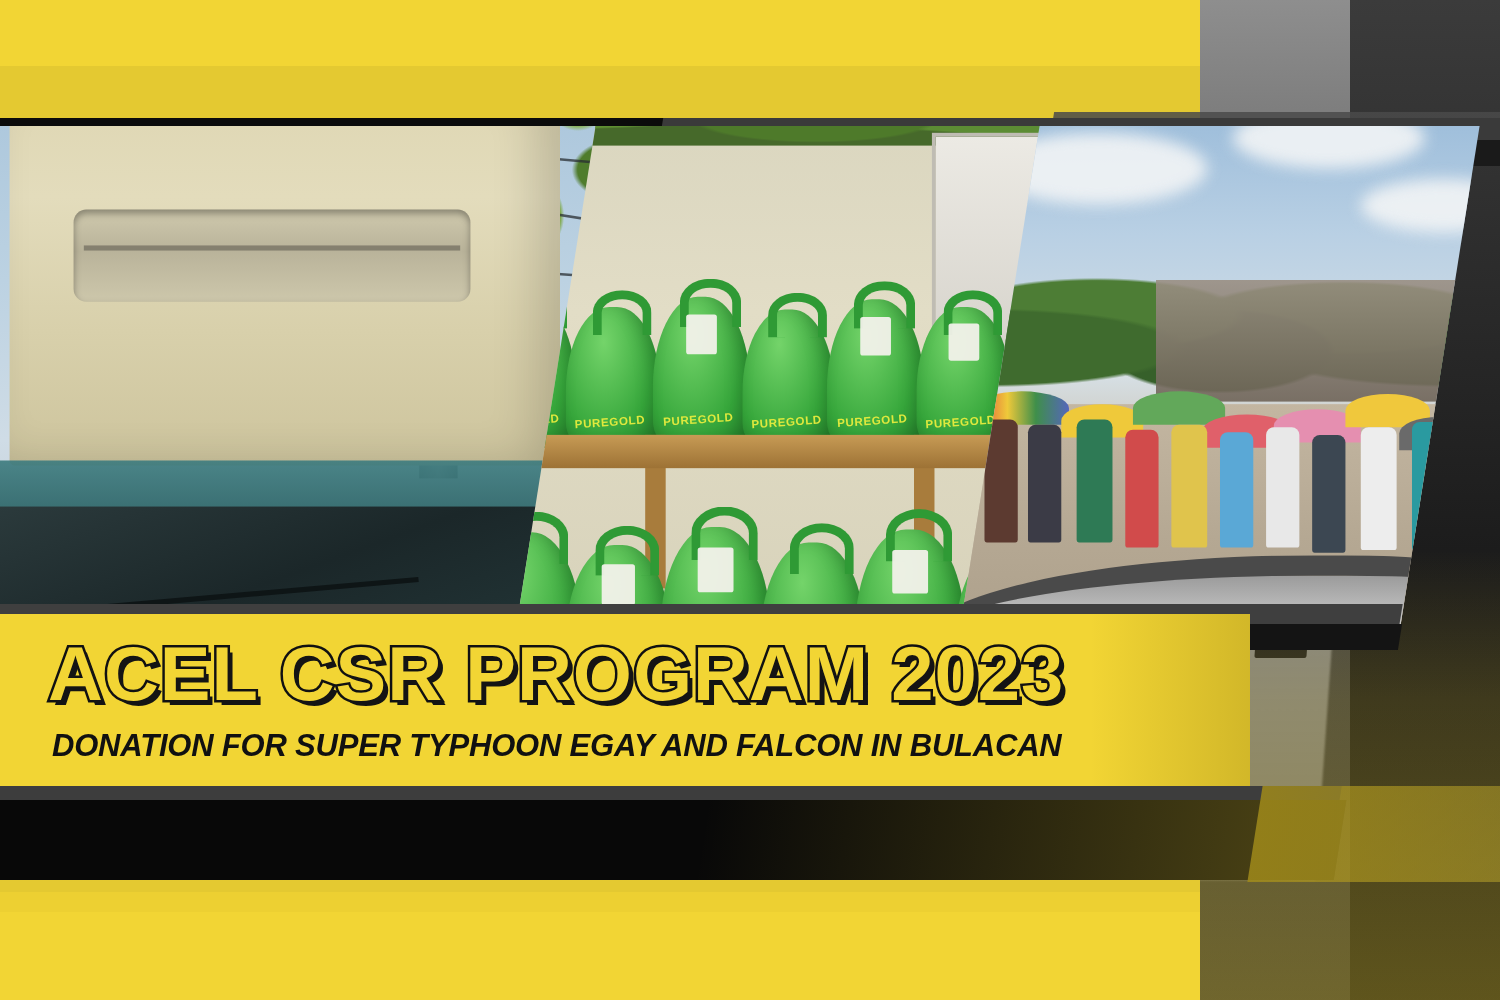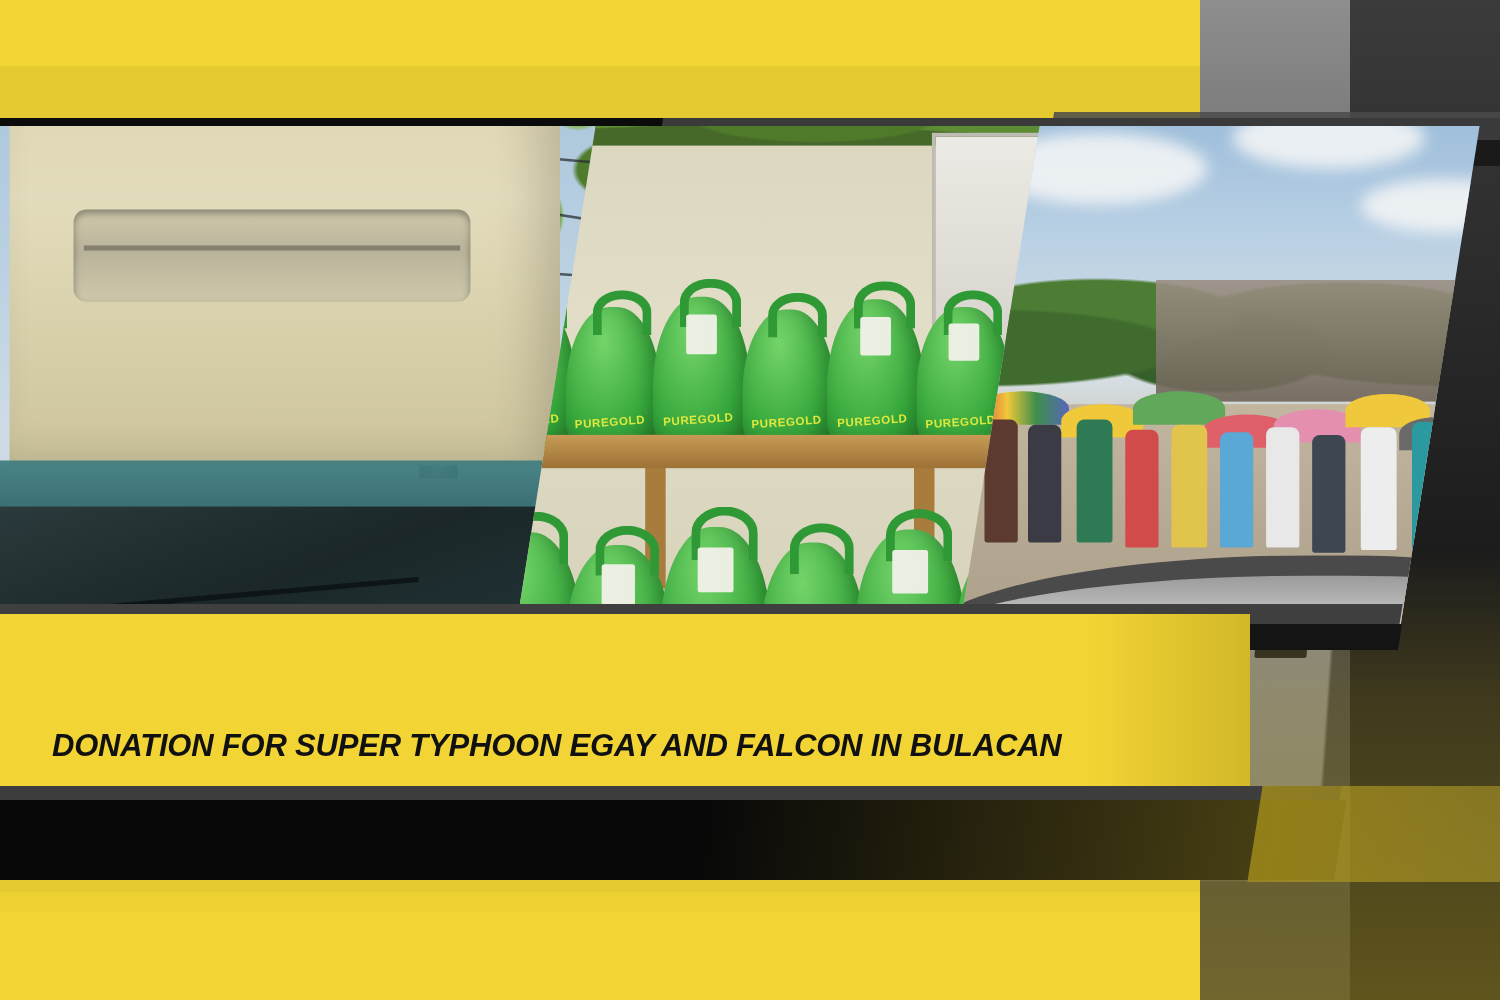--- a/index.html
+++ b/index.html
@@ -285,20 +285,21 @@
     </div>
 
   </div>
 
   <div class="dark-bar bar-bot-1"></div>
   <div class="dark-bar bar-bot-2"></div>
 
   <div class="title-panel">
     <div class="tp-shade"></div>
   </div>
+  <div class="main-title">ACEL CSR PROGRAM 2023</div>
   <div class="sub-title">DONATION FOR SUPER TYPHOON EGAY AND FALCON IN BULACAN</div>
 
   <div class="bottom-bar-2"></div>
   <div class="bottom-bar"></div>
   <div class="bottom-bar-glow"></div>
   <div class="bottom-wedge"></div>
 
 </div>
 
 </body></html>

